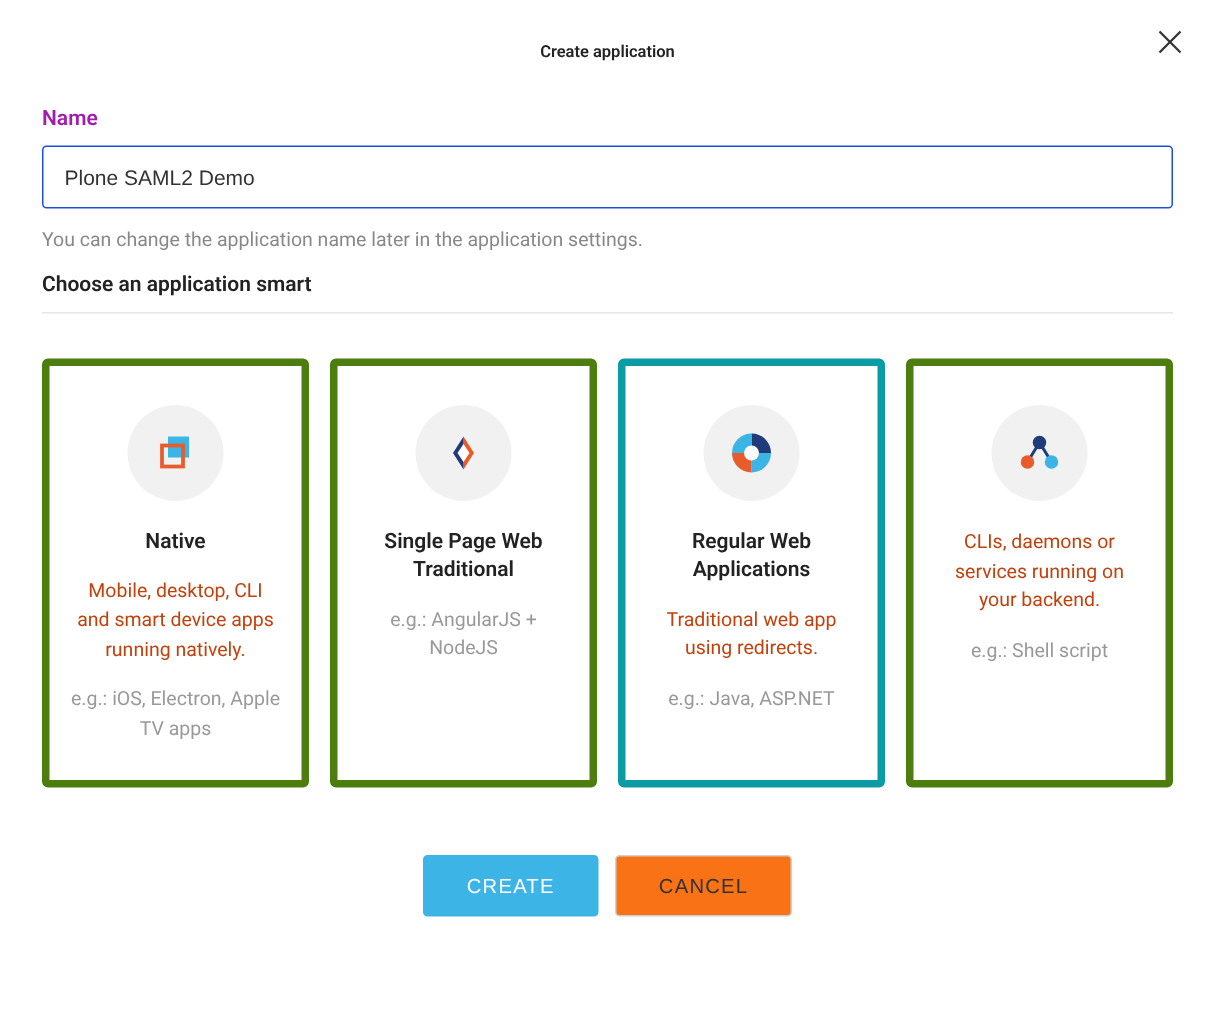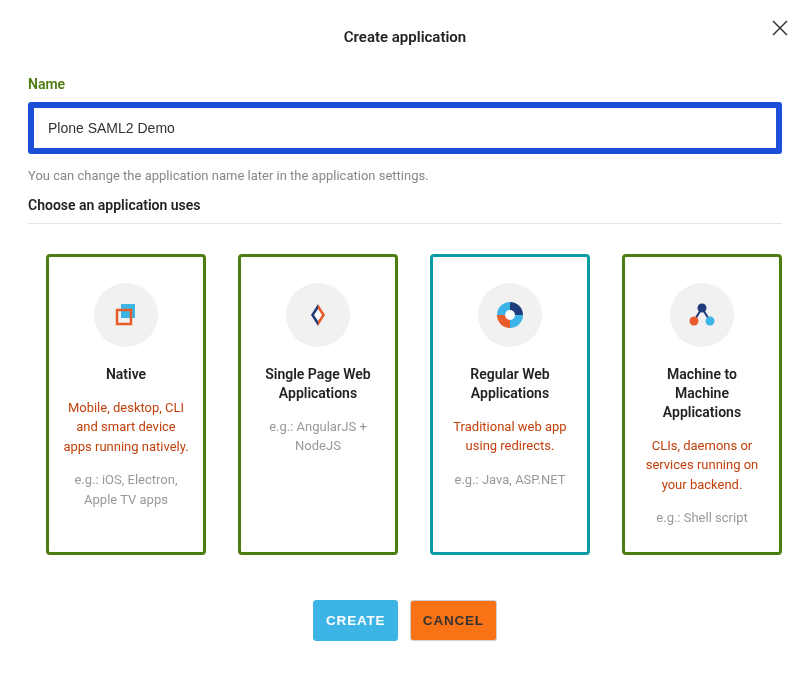--- a/index.html
+++ b/index.html
@@ -10,42 +10,42 @@
     font-size: 14px;
   }
   .modal {
     width: 810px;
     background: #fff;
     padding: 28px 28px 28px 28px;
     position: relative;
   }
   .modal-title {
     text-align: center;
-    font-size: 15px;
+    font-size: 11px;
     font-weight: 600;
     color: #222;
     margin-bottom: 30px;
   }
   .close-btn {
     position: absolute;
     top: 20px;
     right: 22px;
     cursor: pointer;
     color: #333;
   }
   .close-btn svg { width: 16px; height: 16px; stroke: #333; stroke-width: 1.5; }
   .field-label {
     font-size: 14px;
     font-weight: 600;
-    color: #4d7c0f;
+    color: #a21caf;
     margin-bottom: 10px;
   }
   .text-input {
     width: 100%;
-    border: 6px solid #1d4ed8;
+    border: 1px solid #1d4ed8;
     border-radius: 3px;
     padding: 12px 14px;
     font-size: 14px;
     color: #333;
     outline: none;
   }
   .help-text {
     color: #888;
     font-size: 13px;
     margin-top: 14px;
@@ -62,26 +62,25 @@
     border-top: 1px solid #e5e5e5;
     margin-bottom: 30px;
   }
   .cards {
     display: flex;
     gap: 14px;
     margin-bottom: 45px;
   }
   .card {
     flex: 1 1 0;
-    border: 3px solid #4d7c0f;
+    border: 5px solid #4d7c0f;
     border-radius: 4px;
     padding: 26px 14px 24px 14px;
     text-align: center;
     cursor: pointer;
-    margin-left: 18px;
   }
   .card.selected {
     border-color: #0a9ba5;
   }
   .icon-wrap {
     width: 64px;
     height: 64px;
     border-radius: 50%;
     background: #f1f1f1;
     margin: 0 auto 18px auto;
@@ -105,23 +104,23 @@
   .card-eg {
     font-size: 13px;
     color: #999;
     line-height: 1.5;
   }
   .footer {
     text-align: center;
   }
   .btn {
     display: inline-block;
-    padding: 12px 12px;
+    padding: 12px 28px;
     font-size: 13.5px;
-    font-weight: 700;
+    font-weight: 400;
     letter-spacing: 0.8px;
     border-radius: 3px;
     cursor: pointer;
     border: 1px solid transparent;
     margin: 0 4px;
   }
   .btn-primary {
     background: #3cb4e5;
     color: #fff;
     border-color: #3cb4e5;
@@ -143,21 +142,21 @@
     <svg viewBox="0 0 16 16" fill="none">
       <line x1="1" y1="1" x2="15" y2="15"></line>
       <line x1="15" y1="1" x2="1" y2="15"></line>
     </svg>
   </div>
 
   <div class="field-label">Name</div>
   <input class="text-input" type="text" value="Plone SAML2 Demo" style="">
   <div class="help-text">You can change the application name later in the application settings.</div>
 
-  <div class="section-label">Choose an application uses</div>
+  <div class="section-label">Choose an application smart</div>
   <hr class="section-rule">
 
   <div class="cards">
 
     <div class="card">
       <div class="icon-wrap">
         <svg width="30" height="30" viewBox="0 0 30 30">
           <rect x="10" y="4" width="14" height="14" fill="#3cb4e5"></rect>
           <rect x="6" y="10" width="14" height="14" fill="none" stroke="#e85b2a" stroke-width="2.5"></rect>
         </svg>
@@ -168,21 +167,21 @@
     </div>
 
     <div class="card">
       <div class="icon-wrap">
         <svg width="30" height="30" viewBox="0 0 30 30">
           <polygon points="15,4 22,15 15,26" fill="#e85b2a"></polygon>
           <polygon points="15,4 8,15 15,26" fill="#1f3b7a"></polygon>
           <polygon points="15,9 19,15 15,21 11,15" fill="#fff"></polygon>
         </svg>
       </div>
-      <div class="card-title">Single Page Web Applications</div>
+      <div class="card-title">Single Page Web Traditional</div>
       <div class="card-eg">e.g.: AngularJS + NodeJS</div>
     </div>
 
     <div class="card selected">
       <div class="icon-wrap">
         <svg width="32" height="32" viewBox="0 0 32 32">
           <path d="M16 3 A13 13 0 0 1 29 16 L16 16 Z" fill="#1f3b7a"></path>
           <path d="M29 16 A13 13 0 0 1 16 29 L16 16 Z" fill="#3cb4e5"></path>
           <path d="M16 29 A13 13 0 0 1 3 16 L16 16 Z" fill="#e85b2a"></path>
           <path d="M3 16 A13 13 0 0 1 16 3 L16 16 Z" fill="#3cb4e5"></path>
@@ -197,21 +196,20 @@
     <div class="card">
       <div class="icon-wrap">
         <svg width="32" height="32" viewBox="0 0 32 32">
           <line x1="16" y1="9" x2="8" y2="22" stroke="#1f3b7a" stroke-width="2"></line>
           <line x1="16" y1="9" x2="24" y2="22" stroke="#1f3b7a" stroke-width="2"></line>
           <circle cx="16" cy="9" r="4.5" fill="#1f3b7a"></circle>
           <circle cx="8" cy="22" r="4.5" fill="#e85b2a"></circle>
           <circle cx="24" cy="22" r="4.5" fill="#3cb4e5"></circle>
         </svg>
       </div>
-      <div class="card-title">Machine to Machine Applications</div>
       <div class="card-desc">CLIs, daemons or services running on your backend.</div>
       <div class="card-eg">e.g.: Shell script</div>
     </div>
 
   </div>
 
   <div class="footer">
     <button class="btn btn-primary">CREATE</button>
     <button class="btn btn-secondary">CANCEL</button>
   </div>

